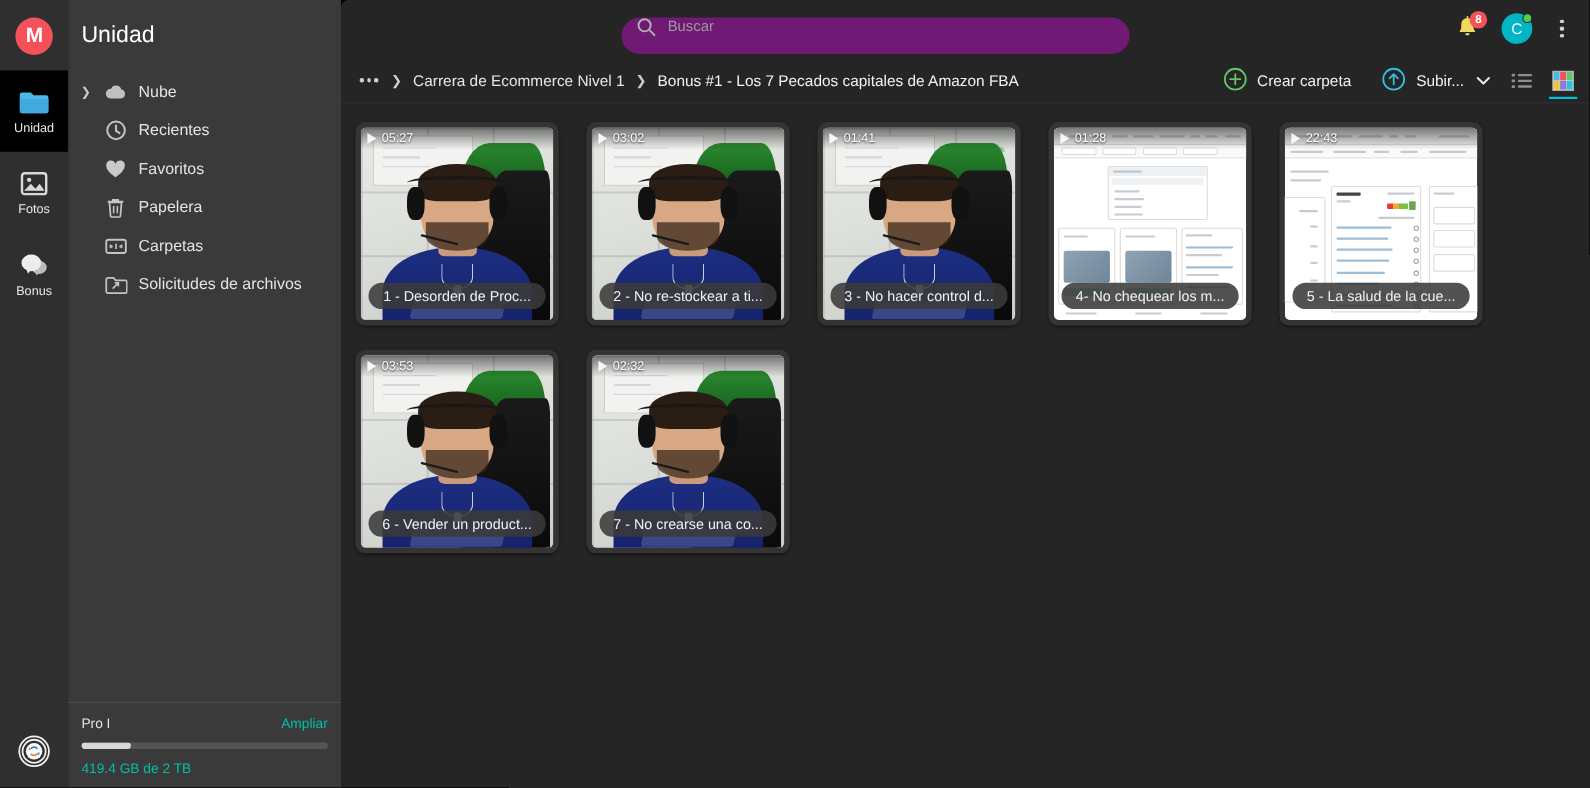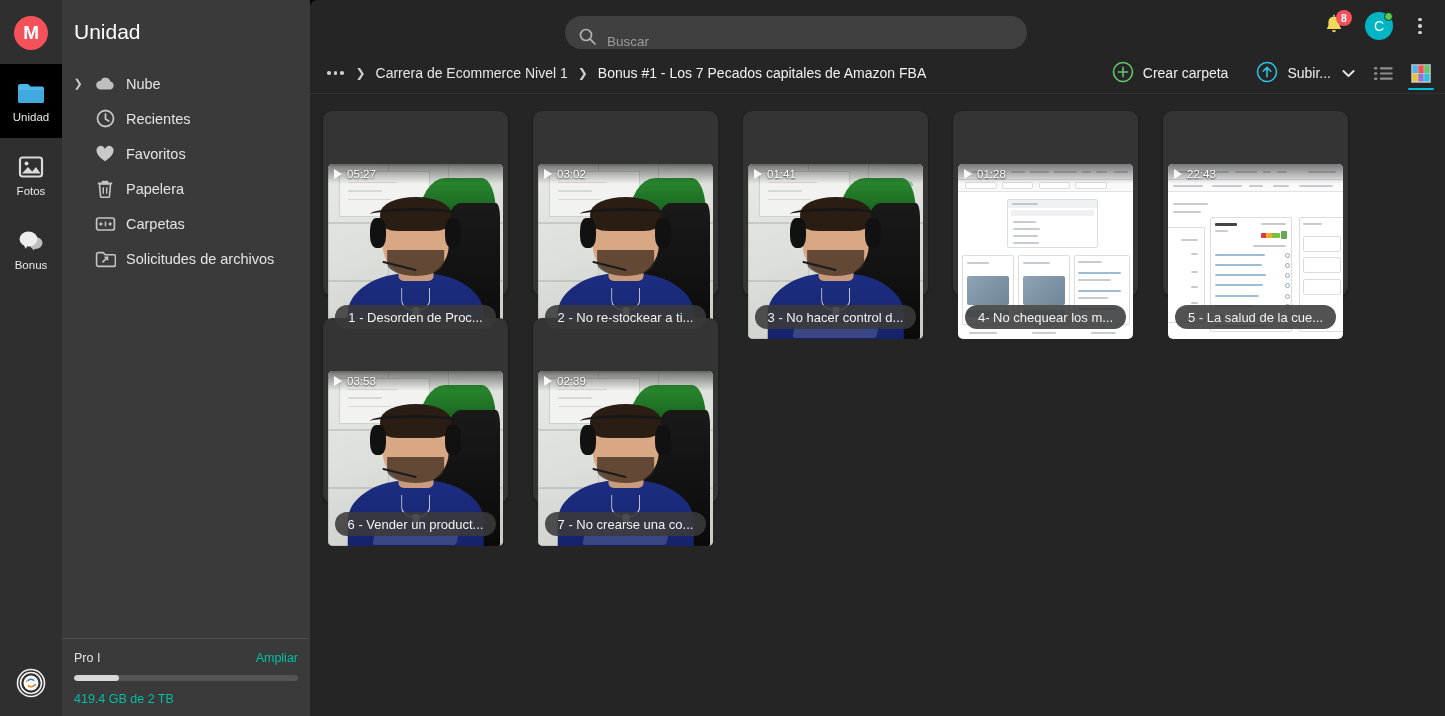--- a/index.html
+++ b/index.html
@@ -114,22 +114,22 @@
     border-top-left-radius: 7px;
   }
   .topbar {
     height: 52px; flex: 0 0 52px;
     position: relative;
     display: flex; align-items: center;
   }
   .search {
     position: absolute; left: 255px; top: 16px;
     width: 462px; height: 33px;
-    background: #404040; border-radius: 17px;
-    display: flex; align-items: flex-end;
+    background: #701a75; border-radius: 17px;
+    display: flex; align-items: flex-start;
     padding-left: 14px; gap: 11px;
     cursor: text;
   }
   .search-ph { font-size: 13.5px; color: #9b9b9b; }
   .top-right {
     position: absolute; right: 16px; top: 12px;
     display: flex; align-items: center; gap: 18px;
   }
   .bell-wrap { position: relative; width: 24px; height: 26px; cursor:pointer;}
   .bell-badge {
@@ -199,21 +199,20 @@
     position: relative;
     cursor: pointer;
     box-shadow: 0 1px 3px rgba(0,0,0,.45);
   }
   .thumb {
     width: 100%; height: 100%;
     border-radius: 5px;
     overflow: hidden;
     position: relative;
     background: #1d1d1d;
-    margin-top: 48px;
   }
   .dur {
     position: absolute; left: 0; top: 0; right: 0;
     height: 20px;
     display: flex; align-items: center; gap: 5px;
     padding-left: 6px;
     background: linear-gradient(180deg, rgba(20,20,20,.55), rgba(20,20,20,0));
     z-index: 4;
   }
   .dur-txt { font-size: 11.5px; color: #fff; text-shadow: 0 1px 2px rgba(0,0,0,.8); }
@@ -835,21 +834,21 @@
     <div class="wc-head"></div>
     <div class="wc-beard"></div>
     <div class="wc-hair"></div>
     <div class="wc-band"></div>
     <div class="wc-hp-l"></div>
     <div class="wc-hp-r"></div>
     <div class="wc-mic"></div>
   </div>
       <div class="dur">
         <span class="play-tri"></span>
-        <span class="dur-txt">02:39</span>
+        <span class="dur-txt">02:32</span>
       </div>
       <div class="cap">
         <span>7 - No crearse una co...</span>
       </div>
     </div>
           </div>
         </div>
     </div>
   </div>
 </div>

